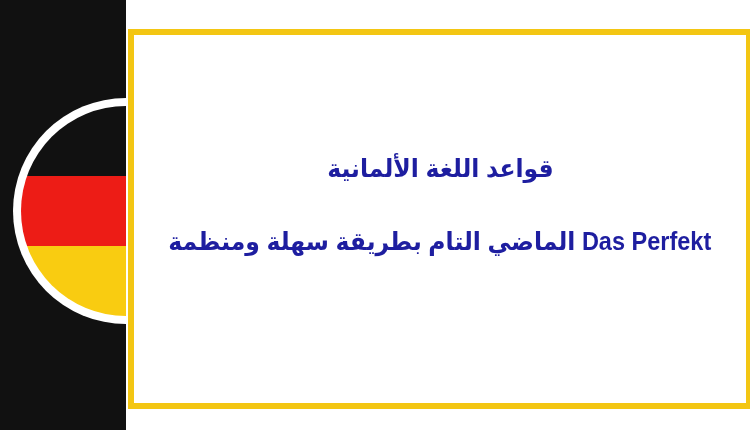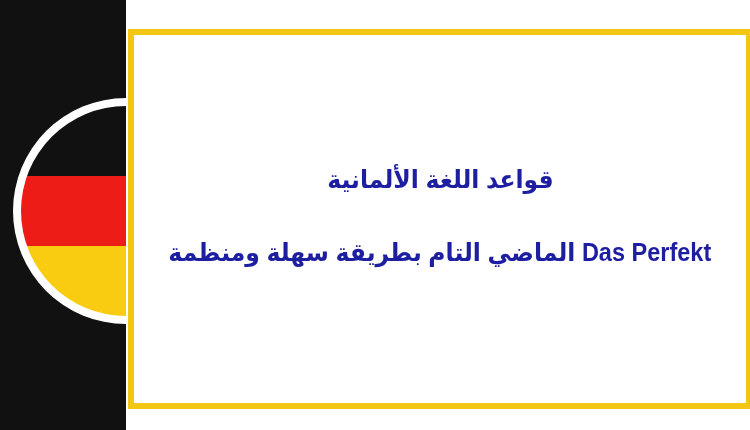--- a/index.html
+++ b/index.html
@@ -70,21 +70,21 @@
     border: 6px solid #F3C613;
     box-sizing: content-box;
     background: transparent;
     z-index: 1;
   }
 
   
   .text-block {
     position: absolute;
     left: 134px;
-    top: 35px;
+    top: 24px;
     width: 612px;
     height: 362px;
     z-index: 3;
     display: flex;
     flex-direction: column;
     align-items: center;
     justify-content: center;
     text-align: center;
     direction: rtl;
   }

